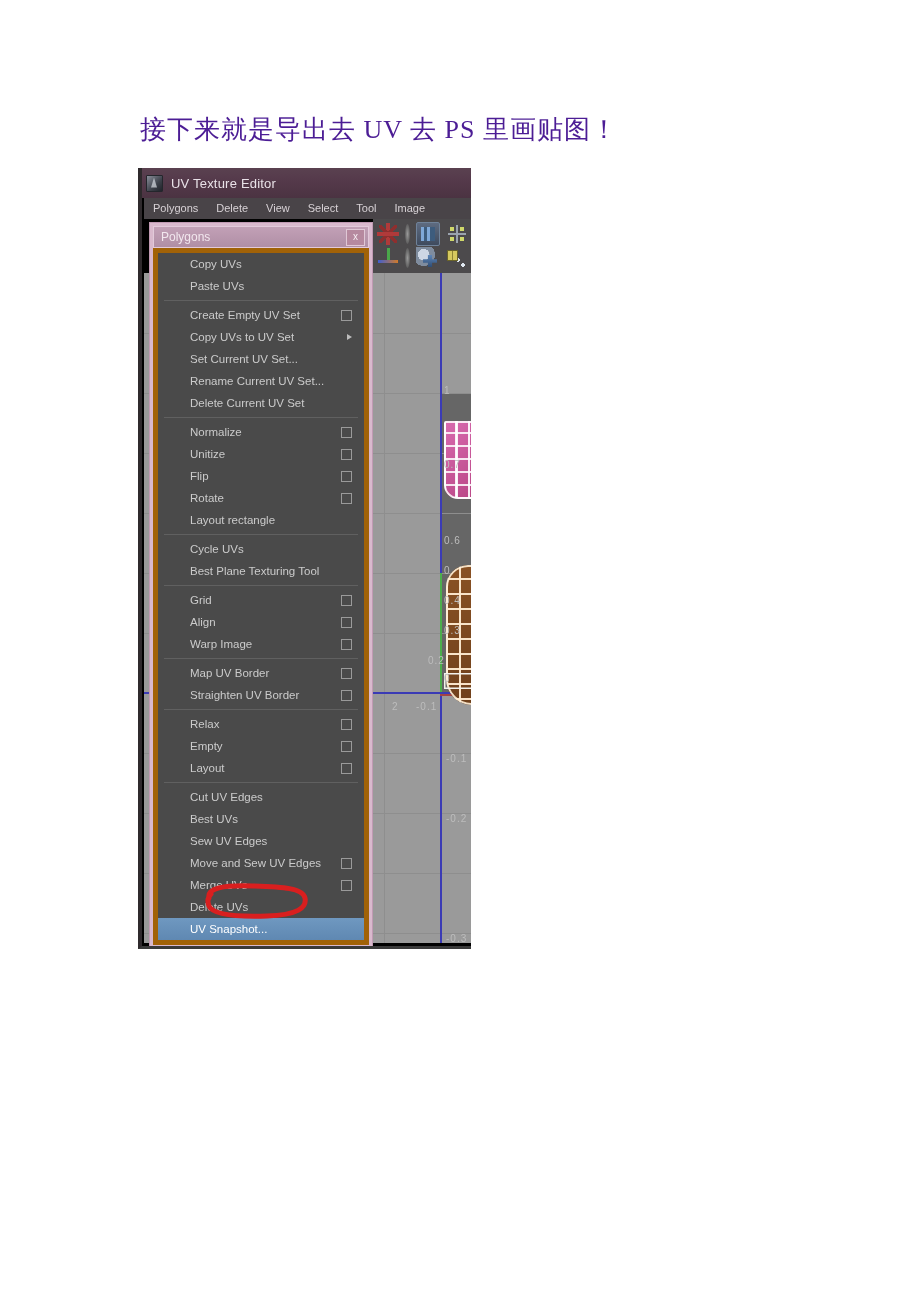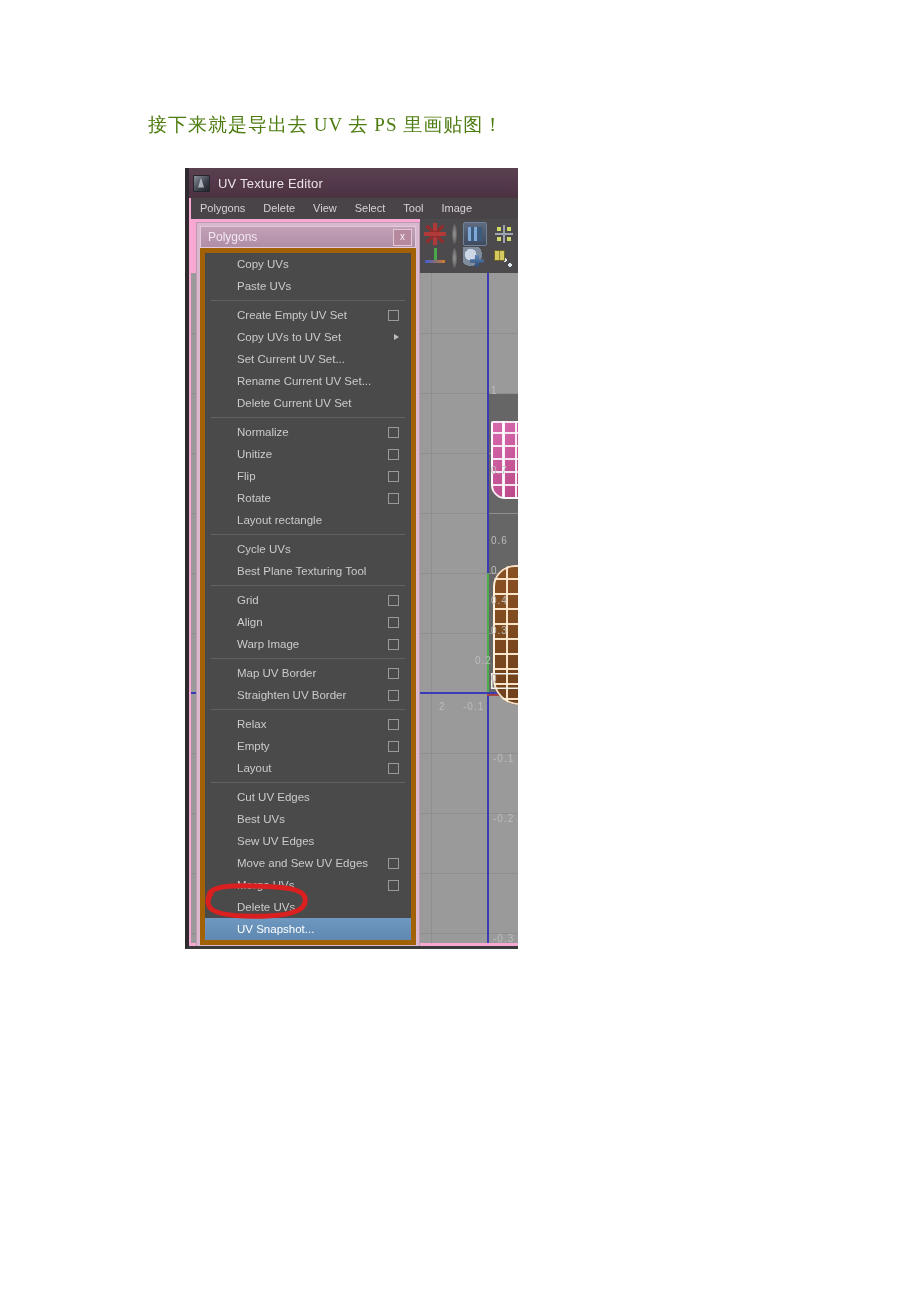--- a/index.html
+++ b/index.html
@@ -11,40 +11,39 @@
     width: 920px;
     height: 1302px;
     position: relative;
     font-family: "Liberation Serif", serif;
     overflow: hidden;
   }
 
   
   .doc-caption {
     position: absolute;
-    left: 148px;
+    left: 140px;
     top: 112px;
     font-family: "Liberation Serif", serif;
-    font-size: 19px;
-    color: #4d7c0f;
+    font-size: 26px;
+    color: #4c1d95;
     letter-spacing: 1px;
     white-space: nowrap;
   }
 
   
   .shot {
     position: absolute;
     left: 138px;
     top: 168px;
     width: 333px;
     height: 781px;
-    background: #f9a8d4;
+    background: #000000;
     overflow: hidden;
     box-sizing: border-box;
-    margin-left: 47px;
   }
   .shot-outer-edge {
     position: absolute;
     left: 0; top: 0;
     width: 333px; height: 781px;
     box-sizing: border-box;
     border-left: 4px solid #2f2a2d;
     border-bottom: 3px solid #3a3a3a;
     pointer-events: none;
     z-index: 40;
@@ -456,21 +455,21 @@
       <div class="axis-v" style="left:296px; top:420px; height:250px"></div>
       <div class="axis-h" style="top:419px"></div>
       <div class="axis-h red" style="top:421px; left:296px; width:60px"></div>
 
       <div class="shell shell-pink"></div>
 
       <div class="shell shell-brown"></div>
       <div class="shell shell-strip"></div>
 
       <div class="tick-label" style="left:300px; top:112px">1</div>
-      <div class="tick-label" style="left:300px; top:192px">0.7</div>
+      <div class="tick-label" style="left:300px; top:186px">0.7</div>
       <div class="tick-label" style="left:300px; top:262px">0.6</div>
       <div class="tick-label" style="left:300px; top:292px">0</div>
       <div class="tick-label" style="left:300px; top:322px">0.4</div>
       <div class="tick-label" style="left:300px; top:352px">0.3</div>
       <div class="tick-label" style="left:284px; top:382px">0.2</div>
       <div class="tick-label" style="left:300px; top:400px">0</div>
       <div class="tick-label" style="left:248px; top:428px">2</div>
       <div class="tick-label" style="left:272px; top:428px">-0.1</div>
       <div class="tick-label" style="left:302px; top:480px">-0.1</div>
       <div class="tick-label" style="left:302px; top:540px">-0.2</div>

